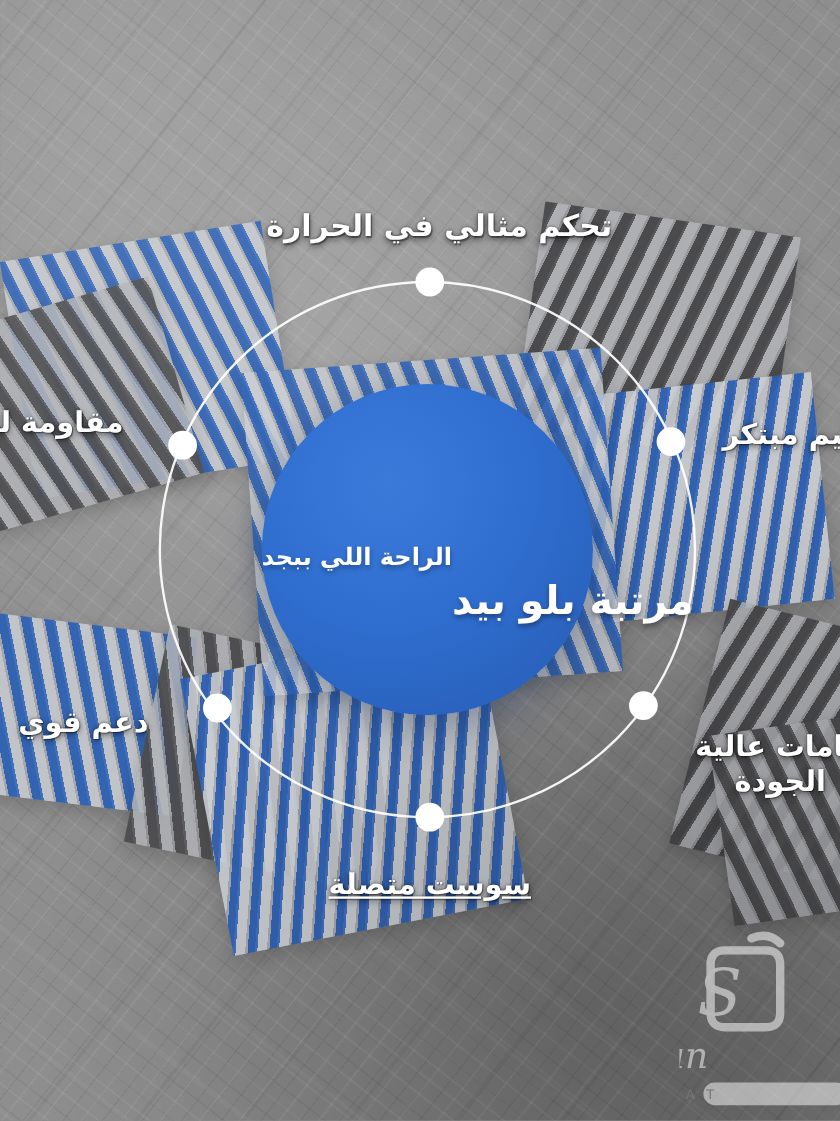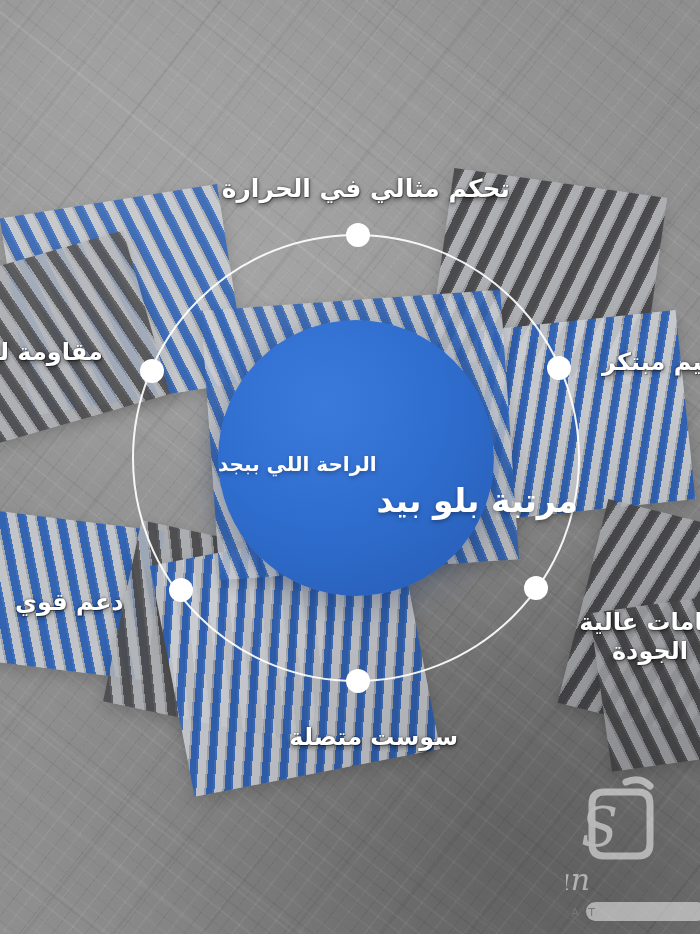--- a/index.html
+++ b/index.html
@@ -158,21 +158,21 @@
 
   <div class="label lg" style="left:200px; top:158px; width:310px; text-align:right;margin-top:16px;">تحكم مثالي في الحرارة</div>
 
   <div class="label md" style="left:602px; top:348px;">تصميم مبتكر</div>
 
   <div class="label md two" style="left:560px; top:608px; width:180px; text-align:center;">
     <div>خامات عالية</div>
     <div>الجودة</div>
   </div>
 
-  <div class="label md" style="left:258px; top:723px; width:200px; text-align:right;">سوست متصلة</div>
+  <div class="label md" style="left:258px; top:723px; width:200px; text-align:center;text-decoration:underline;">سوست متصلة</div>
 
   <div class="label md" style="left:2px; top:588px;margin-left:13px;">دعم قوي</div>
 
   <div class="label md" style="left:-18px; top:338px;">مقاومة للـ</div>
 
   <div class="logo">
     <svg width="150" height="150" viewBox="0 0 150 150" aria-hidden="true">
       <g fill="none" stroke="#ffffff" stroke-width="7" stroke-linecap="round" stroke-linejoin="round" opacity="0.95">
         <path d="M26 30 q0 -12 12 -12 h34 q12 0 12 12 v40 q0 12 -12 12 h-34 q-12 0 -12 -12 z"></path>
         <path d="M60 8 q14 -6 24 4"></path>

